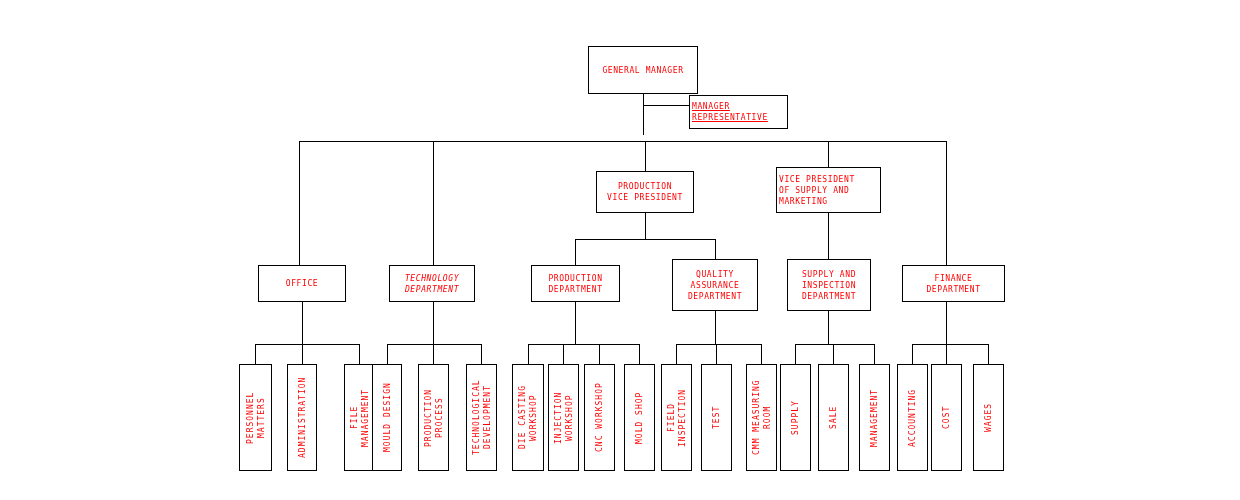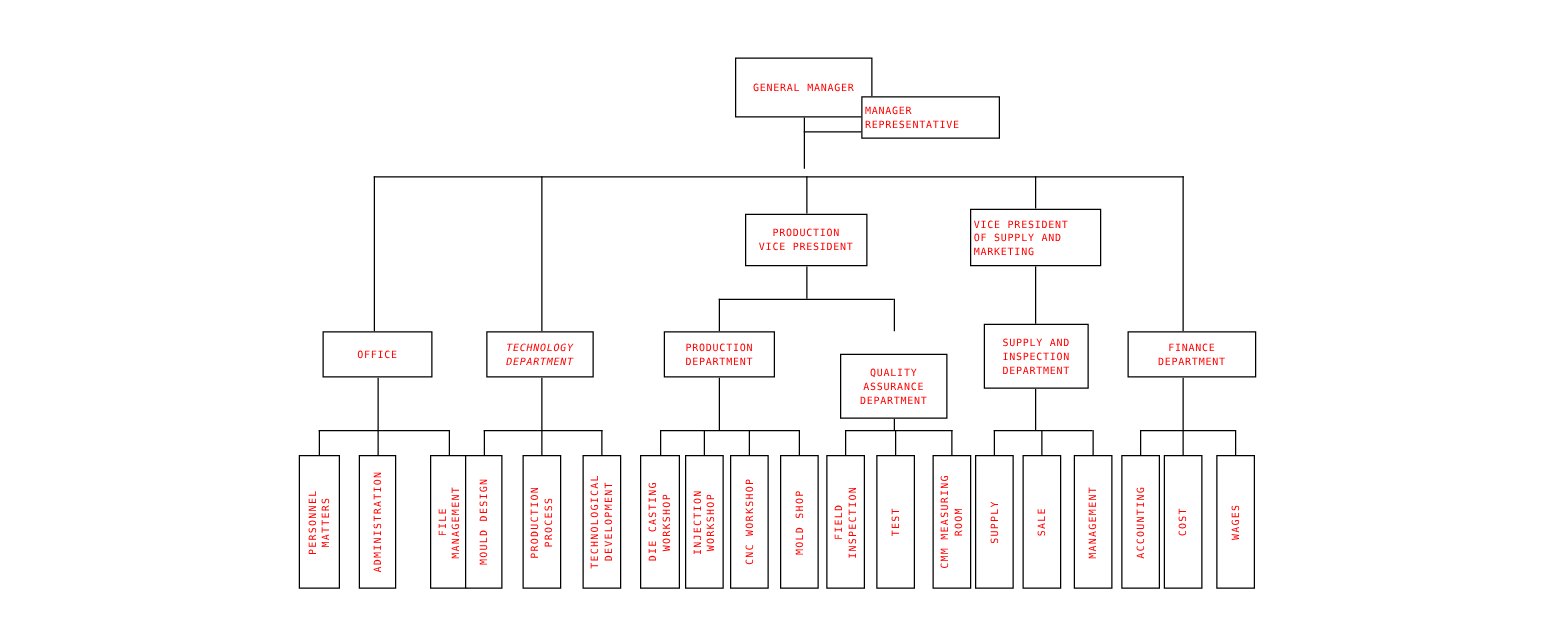--- a/index.html
+++ b/index.html
@@ -101,39 +101,39 @@
   <div class="line vline" style="left:874px; top:344px; height:20px;"></div>
 
   <div class="line vline" style="left:946px; top:302px; height:42px;"></div>
   <div class="line hline" style="left:912px; top:344px; width:76px;"></div>
   <div class="line vline" style="left:912px; top:344px; height:20px;"></div>
   <div class="line vline" style="left:946px; top:344px; height:20px;"></div>
   <div class="line vline" style="left:988px; top:344px; height:20px;"></div>
 
   <div class="node" style="left:588px; top:24px; width:110px; height:48px;margin-top:22px;">GENERAL MANAGER</div>
 
-  <div class="node" style="left:689px; top:77px; width:111px; height:34px; justify-content:flex-start; text-align:left;">MANAGER
+  <div class="node" style="left:689px; top:95px; width:99px; height:34px; justify-content:flex-start; text-align:left;text-decoration:underline;">MANAGER
 REPRESENTATIVE</div>
 
   <div class="node" style="left:596px; top:171px; width:98px; height:42px;">PRODUCTION
 VICE PRESIDENT</div>
 
   <div class="node" style="left:776px; top:167px; width:105px; height:46px; justify-content:flex-start; text-align:left;">VICE PRESIDENT
 OF SUPPLY AND
 MARKETING</div>
 
   <div class="node" style="left:258px; top:265px; width:88px; height:37px;">OFFICE</div>
 
   <div class="node" style="left:389px; top:265px; width:86px; height:37px;font-style:italic;">TECHNOLOGY
 DEPARTMENT</div>
 
   <div class="node" style="left:531px; top:265px; width:89px; height:37px;">PRODUCTION
 DEPARTMENT</div>
 
-  <div class="node" style="left:672px; top:259px; width:86px; height:52px;margin-top:24px;">QUALITY
+  <div class="node" style="left:672px; top:259px; width:86px; height:52px;">QUALITY
 ASSURANCE
 DEPARTMENT</div>
 
   <div class="node" style="left:787px; top:259px; width:84px; height:52px;">SUPPLY AND
 INSPECTION
 DEPARTMENT</div>
 
   <div class="node" style="left:902px; top:265px; width:103px; height:37px;">FINANCE
 DEPARTMENT</div>
 

